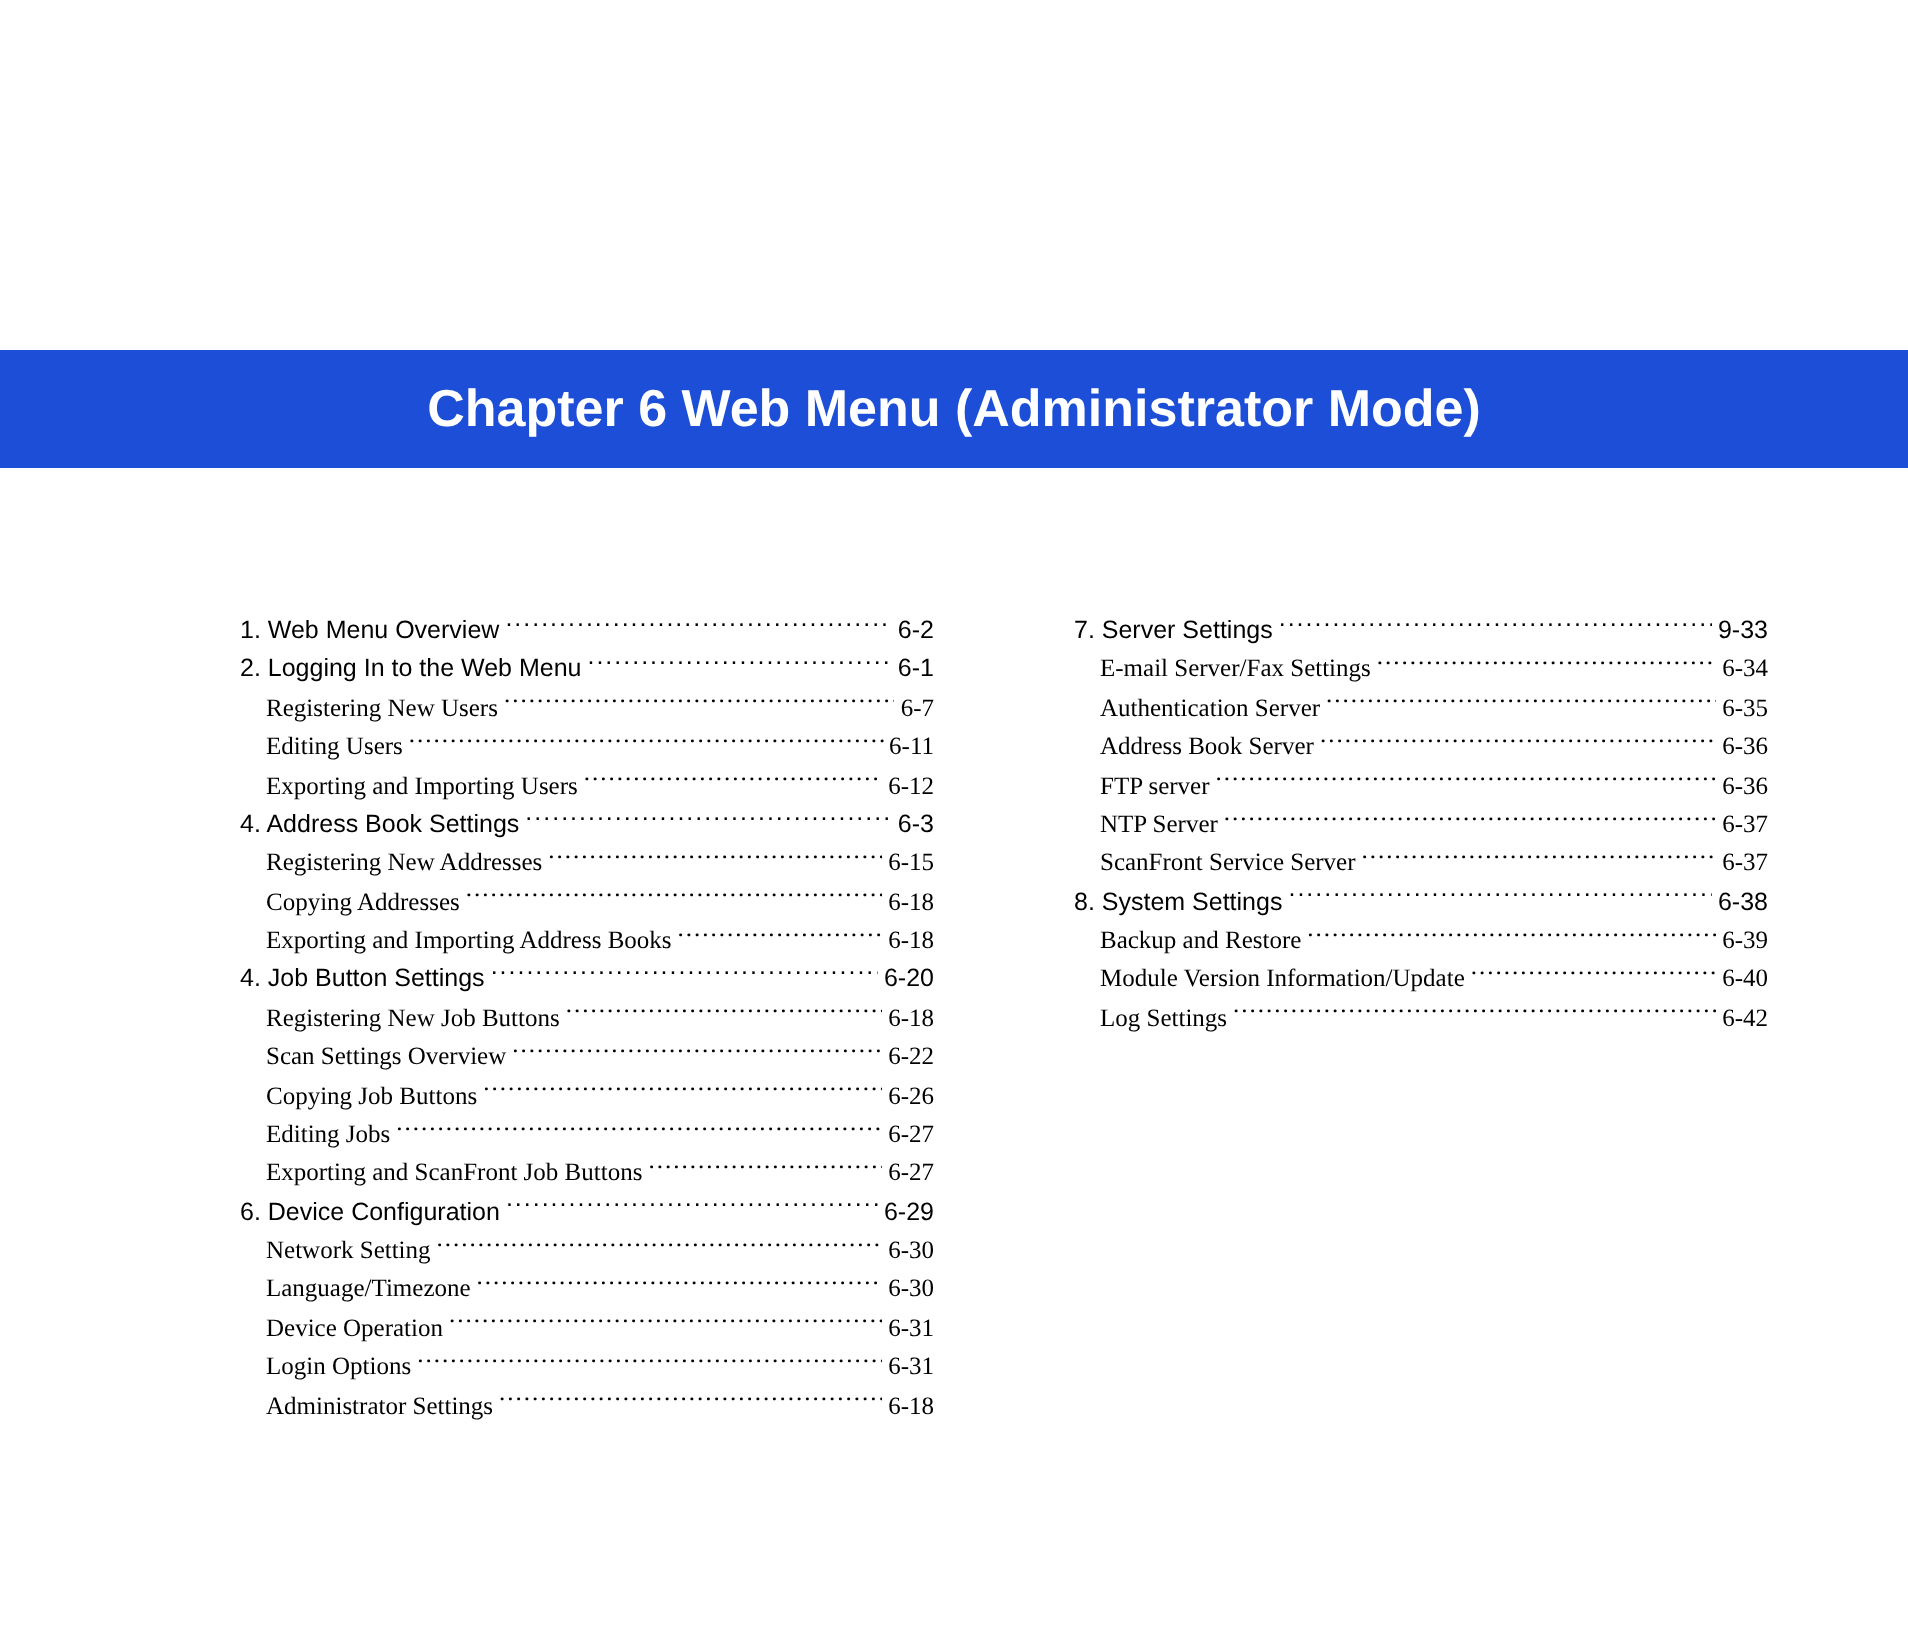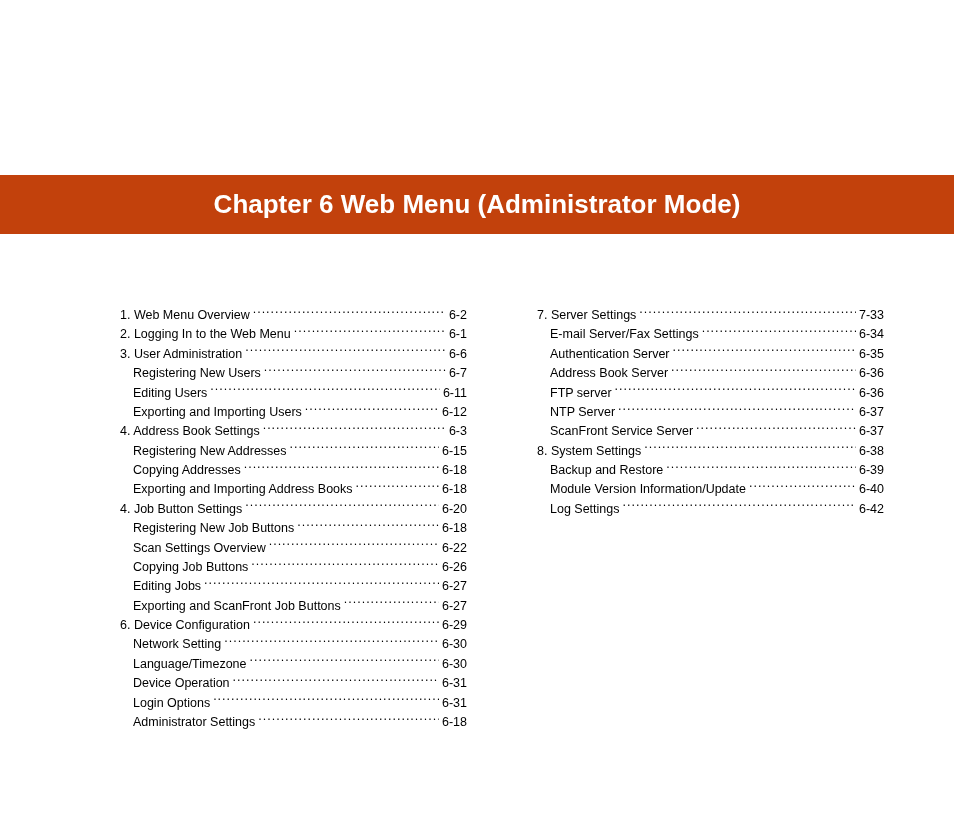--- a/index.html
+++ b/index.html
@@ -3,21 +3,21 @@
 <meta charset="utf-8">
 <style>
   body {
     margin: 0;
     padding: 0;
     font-family: Arial, Helvetica, sans-serif;
     background: #fff;
     width: 954px;
   }
   .title-bar {
-    background: #c2410c;
+    background: #1d4ed8;
     color: #fff;
     font-size: 26px;
     font-weight: bold;
     padding: 14px 0;
     text-align: center;
     margin-top: 175px;
   }
   .toc-wrap {
     display: flex;
     gap: 70px;
@@ -29,21 +29,21 @@
     flex: 1;
     min-width: 0;
   }
   .toc-entry {
     display: flex;
     align-items: baseline;
     line-height: 1.55;
     white-space: nowrap;
     overflow: hidden;
   }
-  .toc-sub { padding-left: 13px; }
+  .toc-sub { padding-left: 13px; font-family: Liberation Serif, serif; }
   .toc-label { flex: 0 0 auto; }
   .toc-dots {
     flex: 1 1 auto;
     overflow: hidden;
     margin: 0 3px;
     position: relative;
     height: 1em;
   }
   .toc-dots::after {
     content: "........................................................................................................................";
@@ -64,25 +64,20 @@
       <div class="toc-entry">
         <span class="toc-label">1. Web Menu Overview</span>
         <span class="toc-dots"></span>
         <span class="toc-page">6-2</span>
       </div>
       <div class="toc-entry">
         <span class="toc-label">2. Logging In to the Web Menu</span>
         <span class="toc-dots"></span>
         <span class="toc-page">6-1</span>
       </div>
-      <div class="toc-entry">
-        <span class="toc-label">3. User Administration</span>
-        <span class="toc-dots"></span>
-        <span class="toc-page">6-6</span>
-      </div>
       <div class="toc-entry toc-sub">
         <span class="toc-label">Registering New Users</span>
         <span class="toc-dots"></span>
         <span class="toc-page">6-7</span>
       </div>
       <div class="toc-entry toc-sub">
         <span class="toc-label">Editing Users</span>
         <span class="toc-dots"></span>
         <span class="toc-page">6-11</span>
       </div>
@@ -169,21 +164,21 @@
       <div class="toc-entry toc-sub">
         <span class="toc-label">Administrator Settings</span>
         <span class="toc-dots"></span>
         <span class="toc-page">6-18</span>
       </div>
     </div>
   <div class="toc-col" id="col-1">
       <div class="toc-entry">
         <span class="toc-label">7. Server Settings</span>
         <span class="toc-dots"></span>
-        <span class="toc-page">7-33</span>
+        <span class="toc-page">9-33</span>
       </div>
       <div class="toc-entry toc-sub">
         <span class="toc-label">E-mail Server/Fax Settings</span>
         <span class="toc-dots"></span>
         <span class="toc-page">6-34</span>
       </div>
       <div class="toc-entry toc-sub">
         <span class="toc-label">Authentication Server</span>
         <span class="toc-dots"></span>
         <span class="toc-page">6-35</span>

